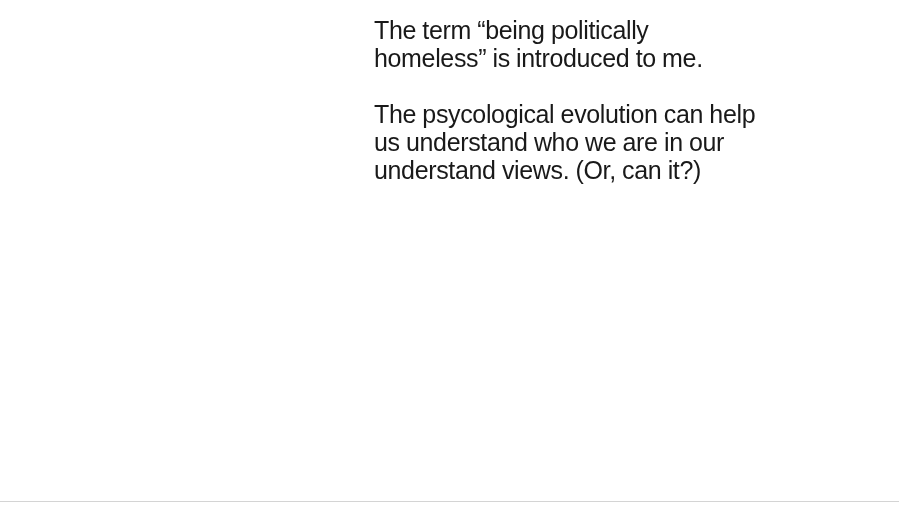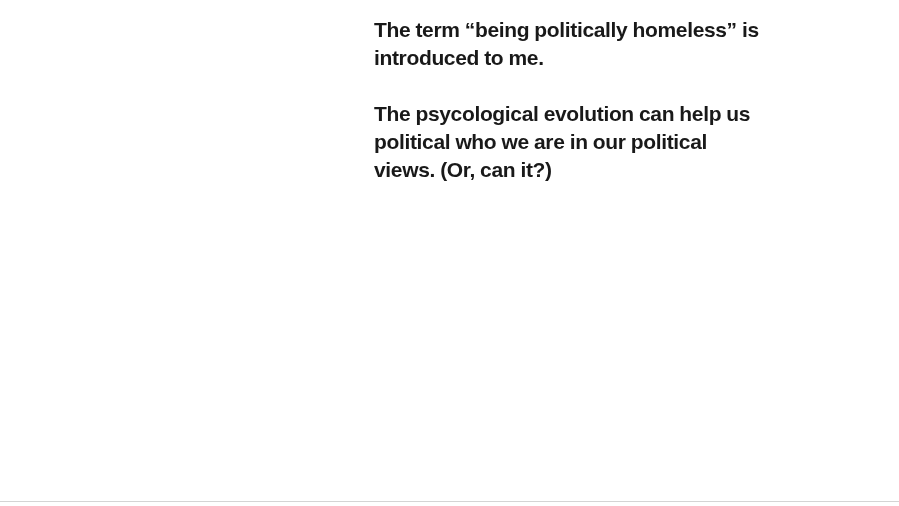--- a/index.html
+++ b/index.html
@@ -23,25 +23,25 @@
 
   .text-block {
     position: absolute;
     left: 374px;
     top: 16px;
     width: 392px;
   }
 
   .paragraph {
     font-family: "Liberation Sans", sans-serif;
-    font-size: 21px;
+    font-size: 25px;
     line-height: 28px;
     letter-spacing: -0.35px;
     color: #191919;
-    font-weight: 700;
+    font-weight: 400;
     margin: 0;
     word-spacing: -0.3px;
   }
 
   .paragraph-spacer {
     height: 28px;
   }
 
   .bottom-divider {
     position: absolute;
@@ -55,18 +55,18 @@
 </head>
 <body>
 
 <div class="slide-canvas">
 
   <div class="text-block">
     <p class="paragraph">The term “being politically homeless” is introduced to me.</p>
 
     <div class="paragraph-spacer"></div>
 
-    <p class="paragraph">The psycological evolution can help us political who we are in our political views. (Or, can it?)</p>
+    <p class="paragraph">The psycological evolution can help us understand who we are in our understand views. (Or, can it?)</p>
   </div>
 
   <div class="bottom-divider"></div>
 
 </div>
 
 </body></html>

